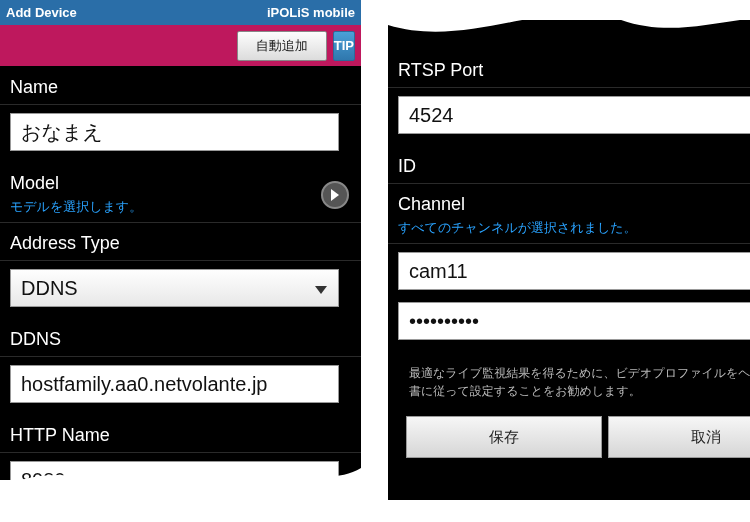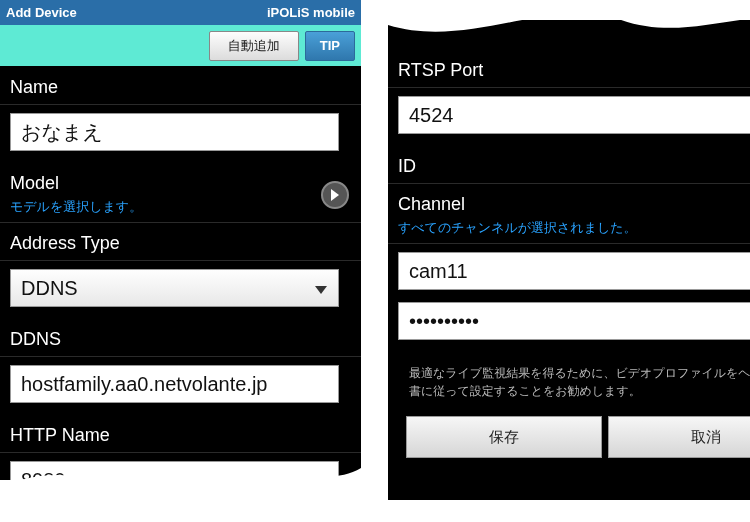--- a/index.html
+++ b/index.html
@@ -21,40 +21,40 @@
     height: 25px;
     background: #2a6ea8;
     color: #fff;
     font-size: 13px;
     font-weight: bold;
     display: flex; align-items: center; justify-content: space-between;
     padding: 0 6px;
   }
   .toolbar {
     height: 42px;
-    background: #5eead4;
+    background: #be185d;
     border-bottom: 1px solid #000;
     display: flex; justify-content: flex-end; align-items: center;
     padding: 0 6px; gap: 6px;
   }
   .btn {
     height: 30px;
     border: 1px solid #888;
     background: linear-gradient(#fdfdfd,#dcdcdc);
     color: #222;
     font-size: 13px;
     display: flex; align-items: center; justify-content: center;
     padding: 0 18px;
     border-radius: 2px;
   }
   .btn.tip {
     background: linear-gradient(#4aa0d8,#2f77ad);
     color: #fff; font-weight: bold;
     border-color: #2c6a9a;
-    padding: 0 14px;
+    padding: 0 0;
   }
 
   .section {
     padding: 10px 10px 6px 10px;
     border-bottom: 1px solid #2a2a2a;
   }
   .section-label {
     color: #fff;
     font-size: 18px;
     font-weight: 300;

